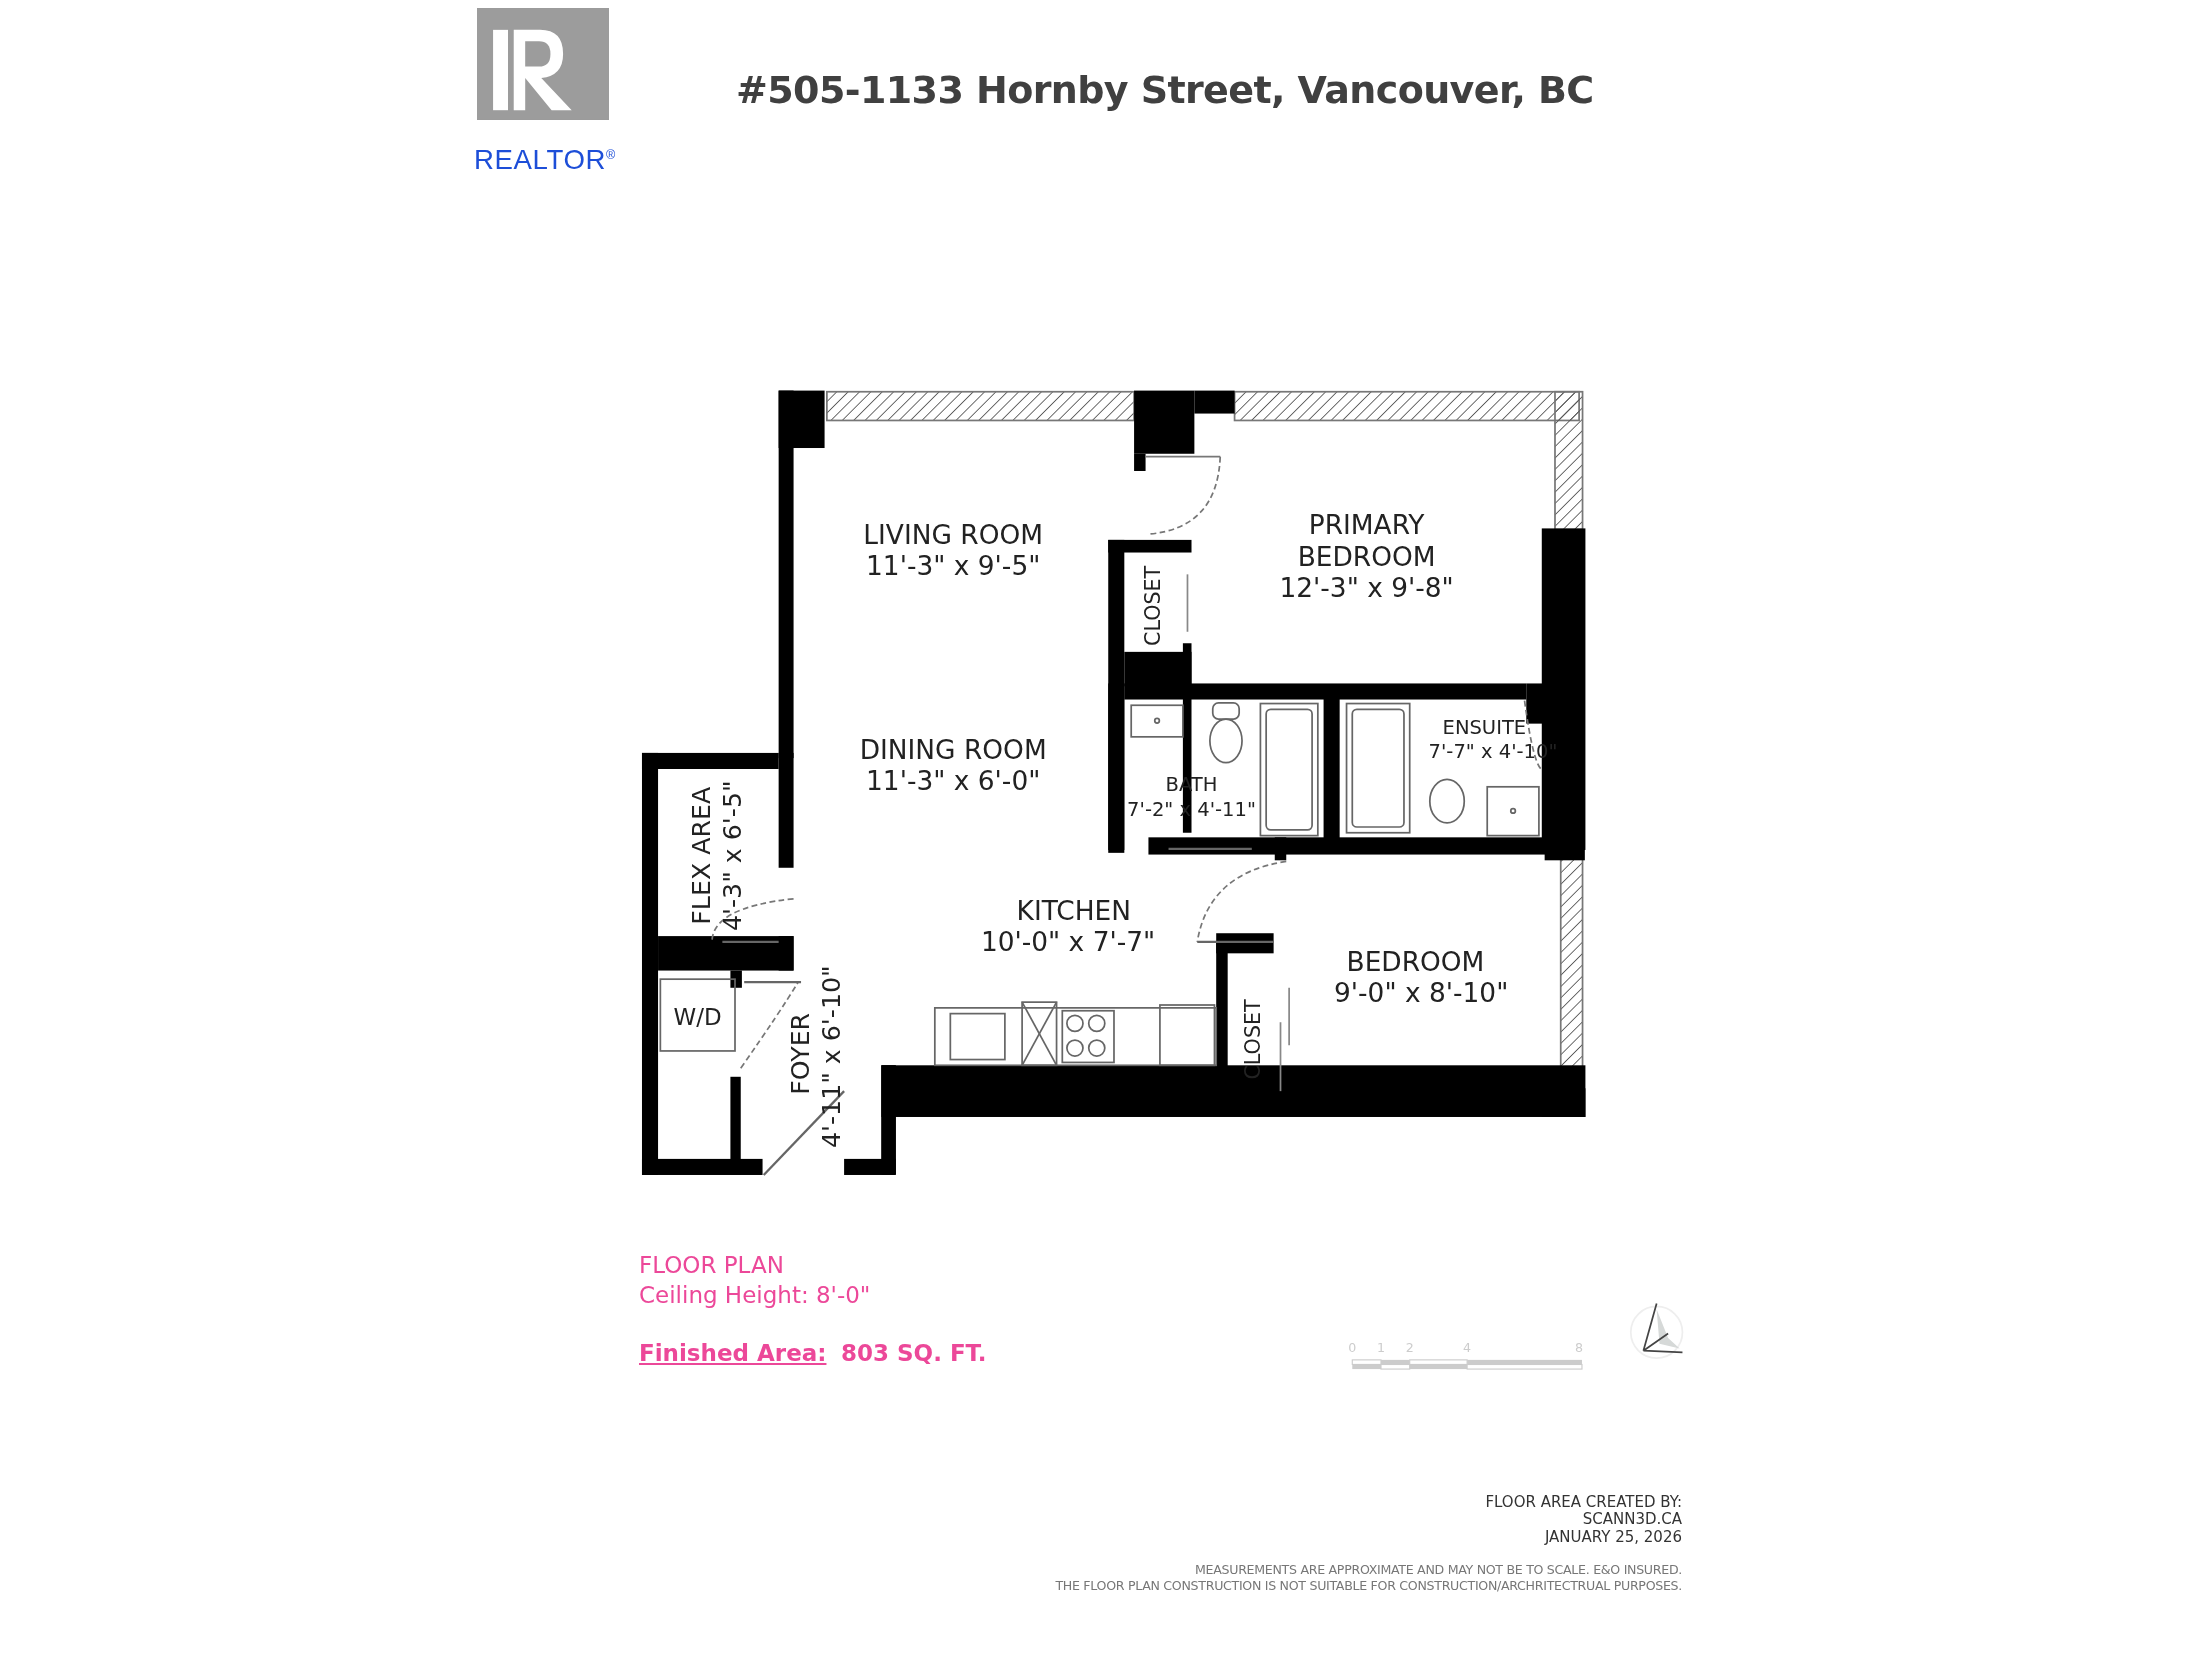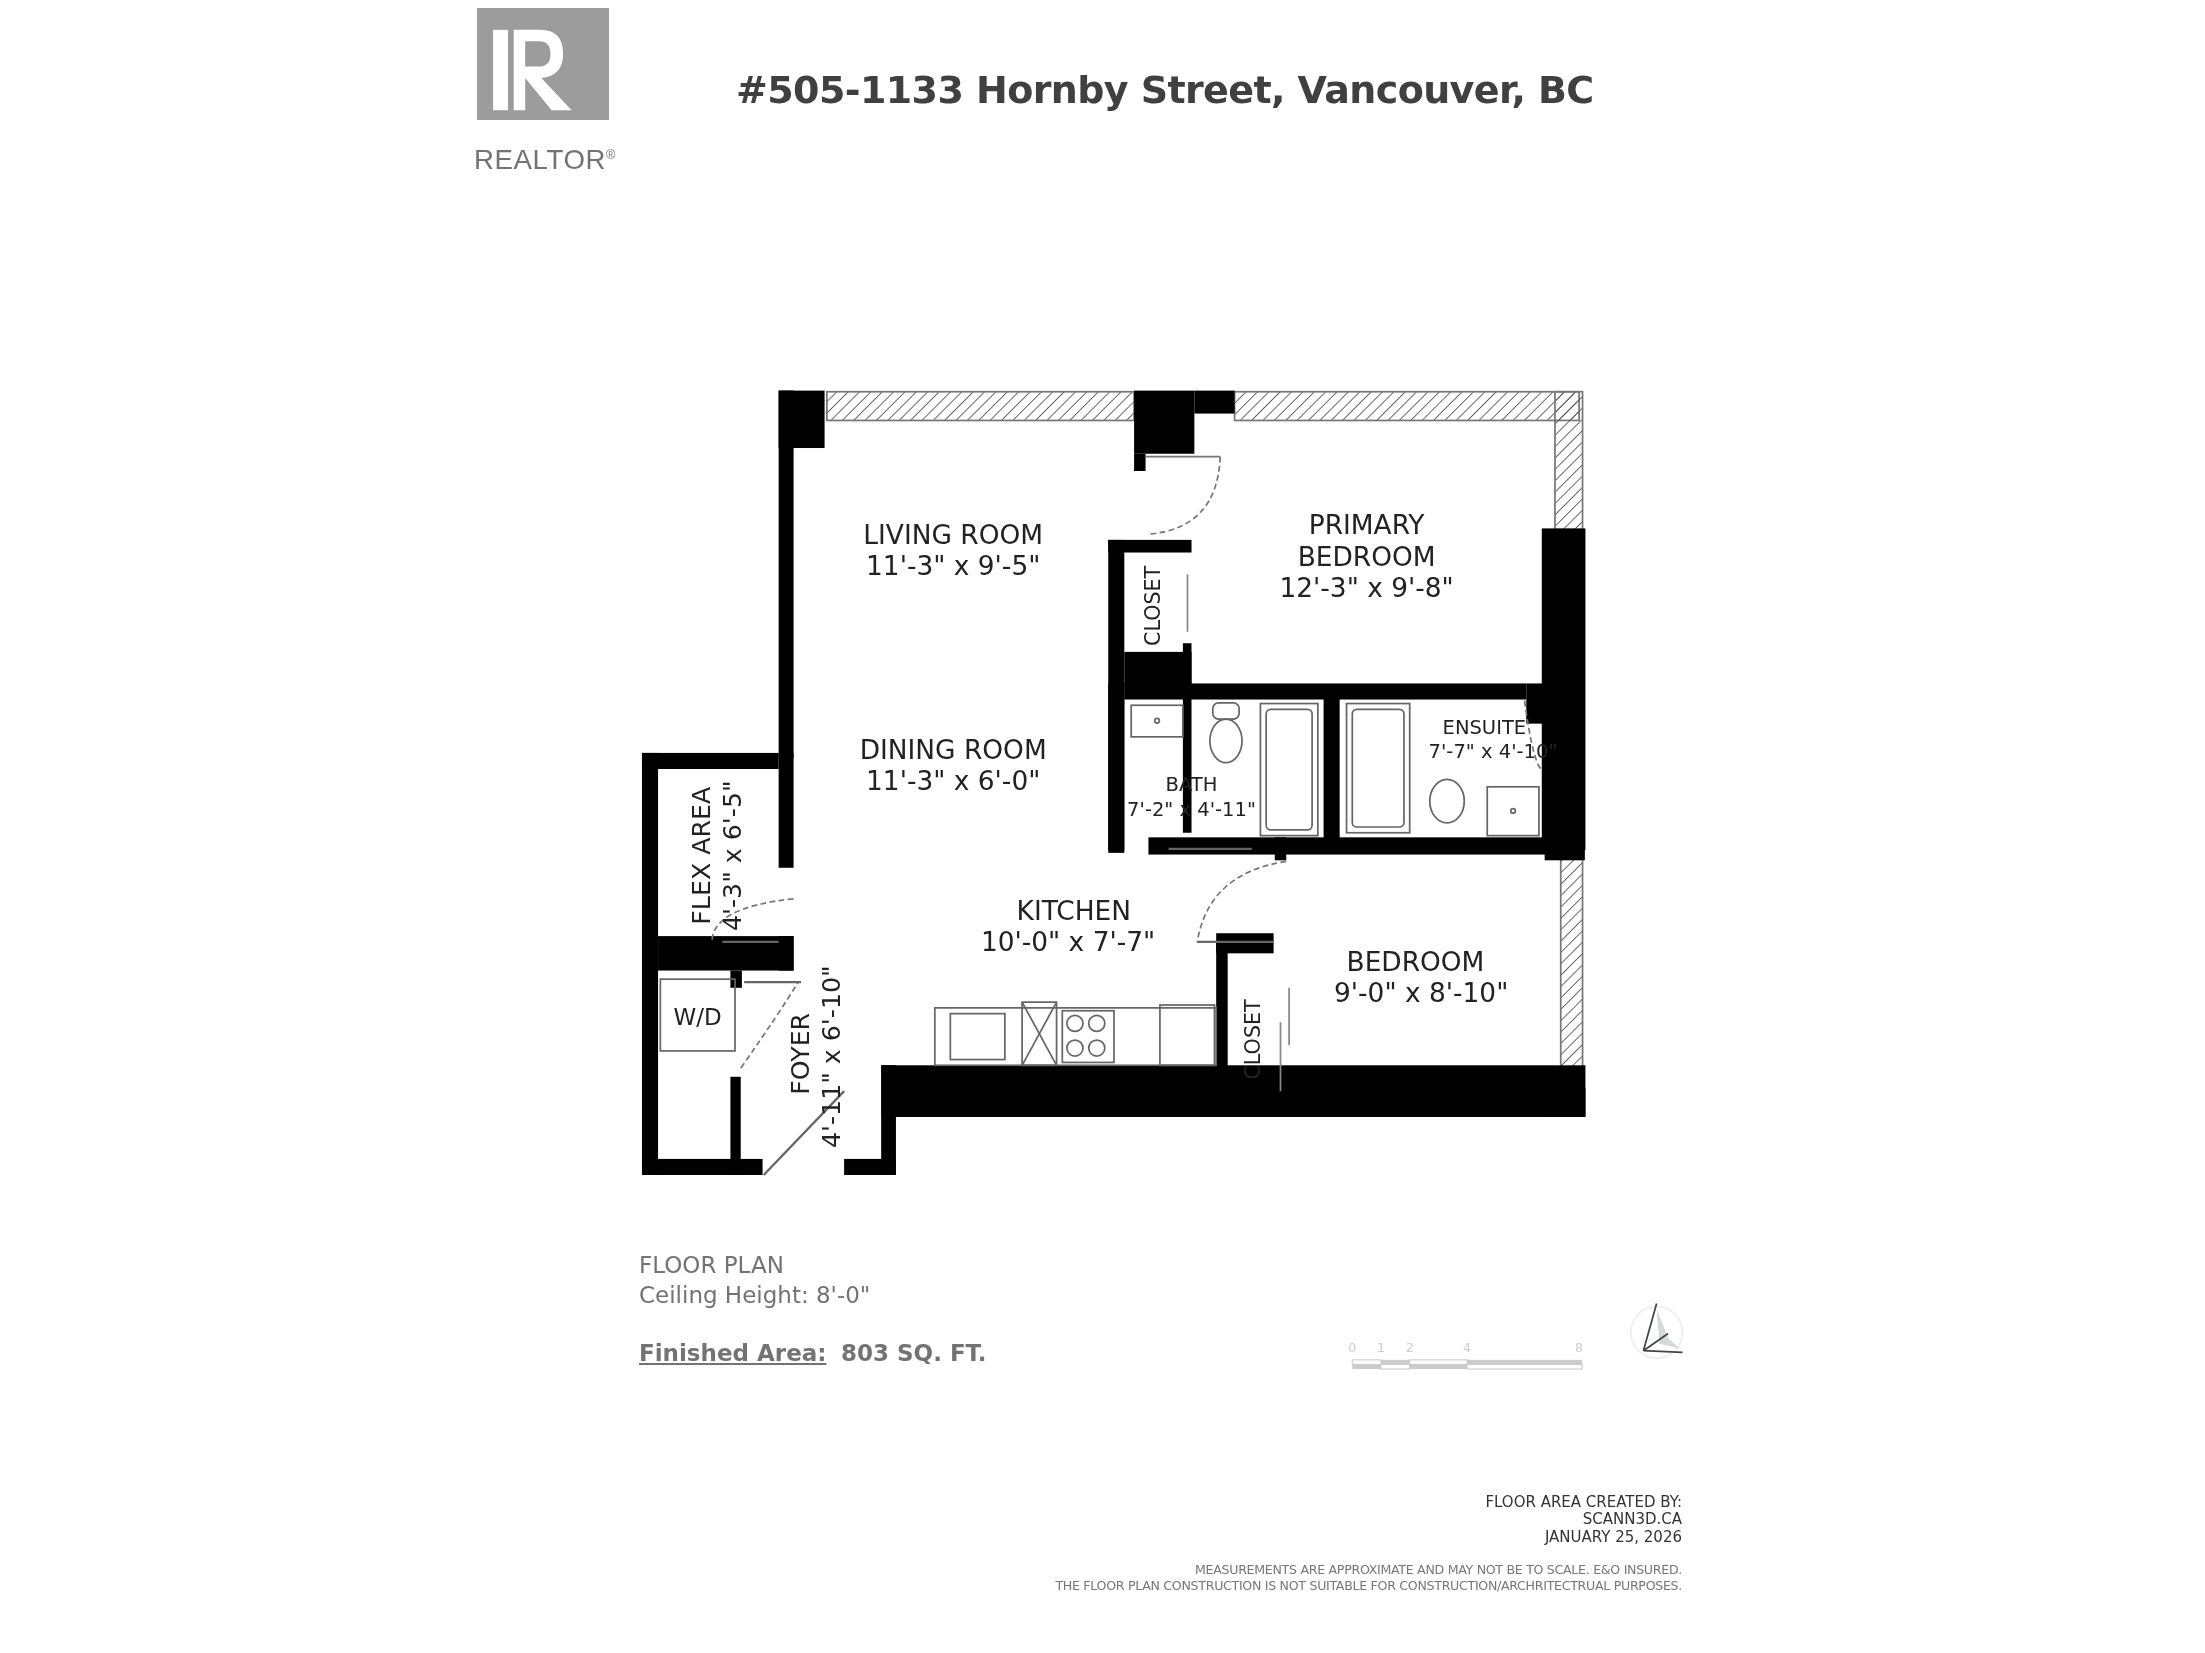--- a/index.html
+++ b/index.html
@@ -1,23 +1,23 @@
 <!DOCTYPE html>
 <html style="font-size:9.2px"><head>
 <meta charset="utf-8">
 <style>
   html,body{margin:0;padding:0;background:#ffffff;}
   body{width:2205px;height:1654px;position:relative;overflow:hidden;font-family:"Liberation Sans",sans-serif;color:#111;}
   .abs{position:absolute;}
   .logo{left:477px;top:8px;width:132px;height:112px;background:#9c9c9c;}
-  .logo-label{left:474px;top:144px;font-size:27.6px;color:#737373;letter-spacing:0.6px;font-family:"Liberation Sans",sans-serif;}
+  .logo-label{left:474px;top:144px;font-size:27.6px;color:#1d4ed8;letter-spacing:0.6px;font-family:"Liberation Sans",sans-serif;}
   .title{left:736px;top:68px;font-size:38px;font-weight:bold;color:#404040;font-family:"DejaVu Sans",sans-serif;letter-spacing:-0.6px;}
   svg.plan{position:absolute;left:0;top:0;width:2205px;height:1654px;}
   .room-label{font-family:"DejaVu Sans",sans-serif;fill:#222;text-anchor:middle;}
-  .info{left:639px;font-family:"DejaVu Sans",sans-serif;color:#737373;}
+  .info{left:639px;font-family:"DejaVu Sans",sans-serif;color:#ec4899;}
   .credits{right:523px;text-align:right;font-family:"DejaVu Sans",sans-serif;color:#333;}
   .disc{right:523px;font-family:"DejaVu Sans",sans-serif;color:#777;font-size:12.6px;letter-spacing:-0.3px;}
 </style>
 </head>
 <body>
 
 <div class="abs logo">
   <svg width="132" height="112" viewBox="0 0 230 195">
     <rect x="0" y="0" width="230" height="195" fill="#9c9c9c"></rect>
     <rect x="28" y="38" width="26" height="140" fill="#fff"></rect>

